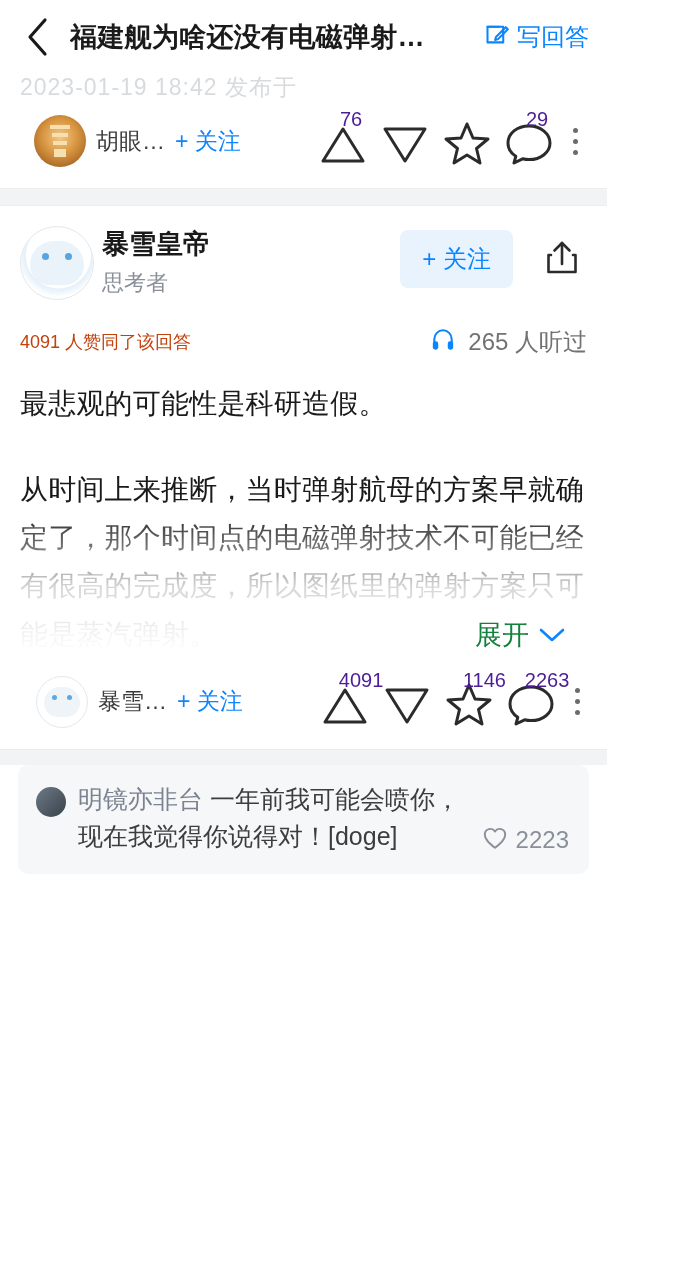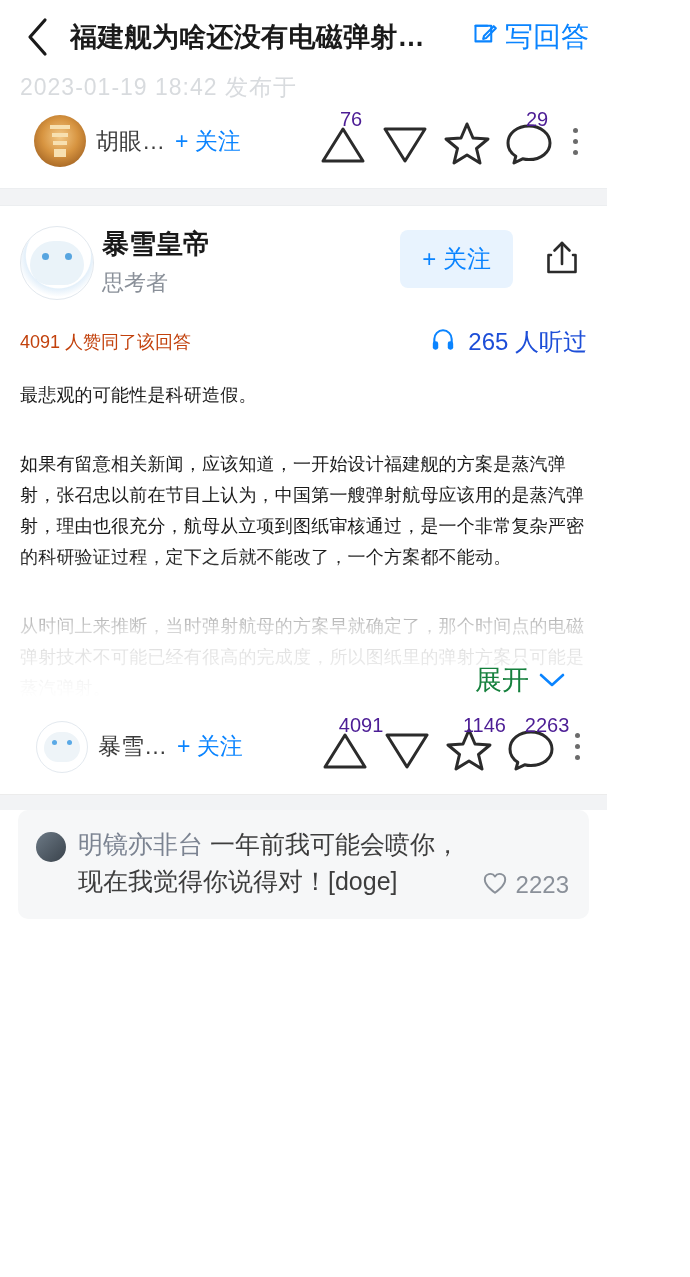--- a/index.html
+++ b/index.html
@@ -38,21 +38,21 @@
     margin-left: 12px;
     white-space: nowrap;
     overflow:hidden;
     text-overflow: ellipsis;
     letter-spacing: 0.3px;
   }
   .write-answer {
     flex:0 0 auto;
     display:flex; align-items:center; gap:7px;
     color:#0a84ff;
-    font-size: 28px;
+    font-size: 24px;
     font-weight: 500;
     margin-left: 10px;
     cursor:pointer;
     text-align:right;
   }
   .write-answer .label { color:#0a84ff; }
 
   
   .prev-answer {
     background:#fff;
@@ -209,27 +209,27 @@
     cursor:pointer;
   }
 
   .stats-row {
     display:flex; align-items:center; justify-content:space-between;
     margin-top: 26px;
   }
   .vote-count { font-size: 18px; color:#c2410c; }
   .listen {
     display:flex; align-items:center; gap:12px;
-    color:#1d4ed8; font-size:24px; cursor:pointer;
+    color:#737373; font-size:24px; cursor:pointer;
   }
 
   .answer-body { margin-top: 22px; }
   .answer-body p {
     margin: 0 0 38px 0;
-    font-size: 18px;
+    font-size: 28px;
     line-height: 1.72;
     color:#1a1a1a;
     letter-spacing: .2px;
   }
   .answer-body p:last-child { margin-bottom: 0; }
 
   
   .fade-wrap { position:relative; }
   .fade-mask {
     position:absolute; left:0; right:0; bottom:0; height: 150px;
@@ -380,21 +380,20 @@
             <rect x="16.4" y="14" width="5" height="8" rx="2.3" fill="#0a84ff"></rect>
           </svg>
         </span>
         <span>265 人听过</span>
       </div>
     </div>
 
     <div class="fade-wrap">
       <div class="answer-body">
         <p>最悲观的可能性是科研造假。</p>
-        <p>如果有留意相关新闻，应该知道，一开始设计福建舰的方案是蒸汽弹射，张召忠以前在节目上认为，中国第一艘弹射航母应该用的是蒸汽弹射，理由也很充分，航母从立项到图纸审核通过，是一个非常复杂严密的科研验证过程，定下之后就不能改了，一个方案都不能动。</p>
         <p>从时间上来推断，当时弹射航母的方案早就确定了，那个时间点的电磁弹射技术不可能已经有很高的完成度，所以图纸里的弹射方案只可能是蒸汽弹射。</p>
       </div>
       <div class="fade-mask"></div>
       <div class="expand">
         <span>展开</span>
         <span>
           <svg width="26" height="16" viewBox="0 0 26 16" fill="none">
             <path d="M2 3 L13 13 L24 3" stroke="#0a84ff" stroke-width="2.6" stroke-linecap="round" stroke-linejoin="round"></path>
           </svg>
         </span>

